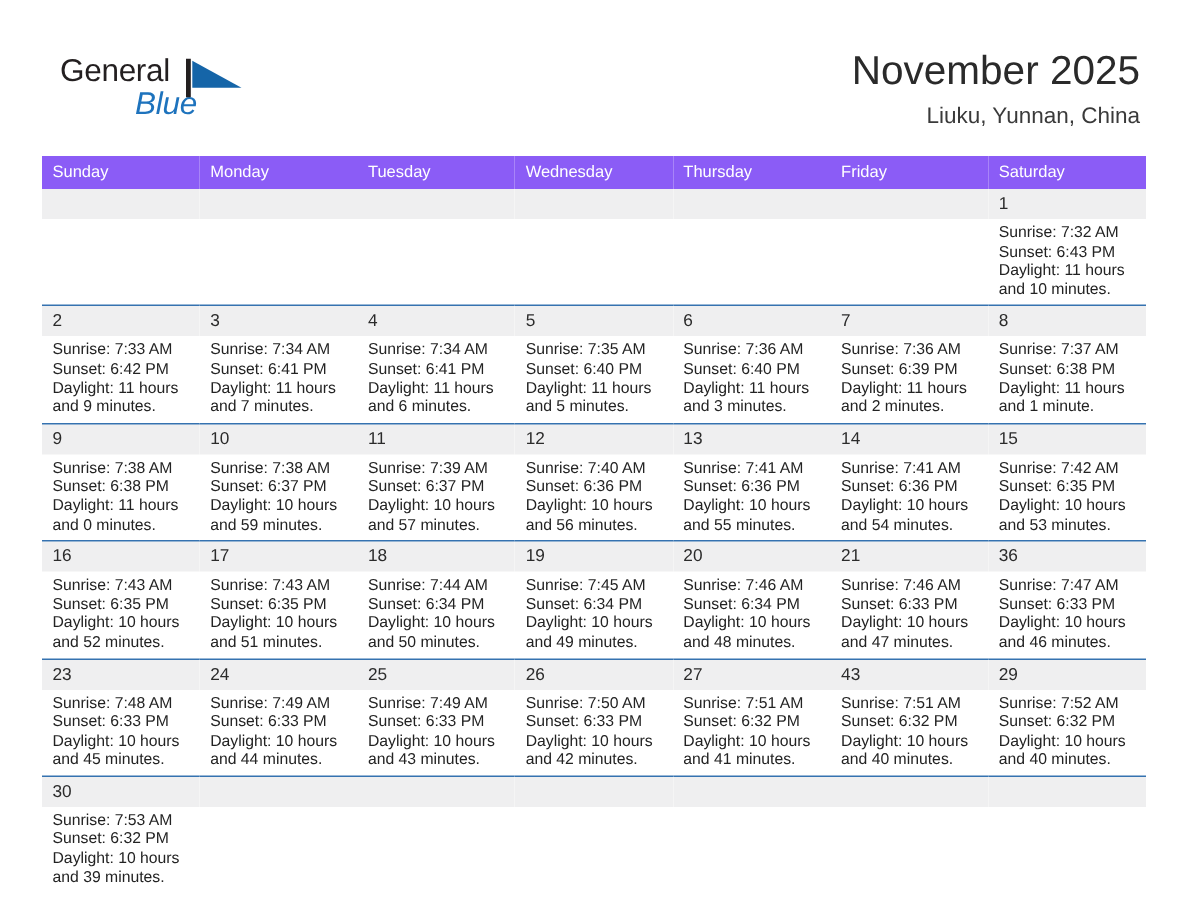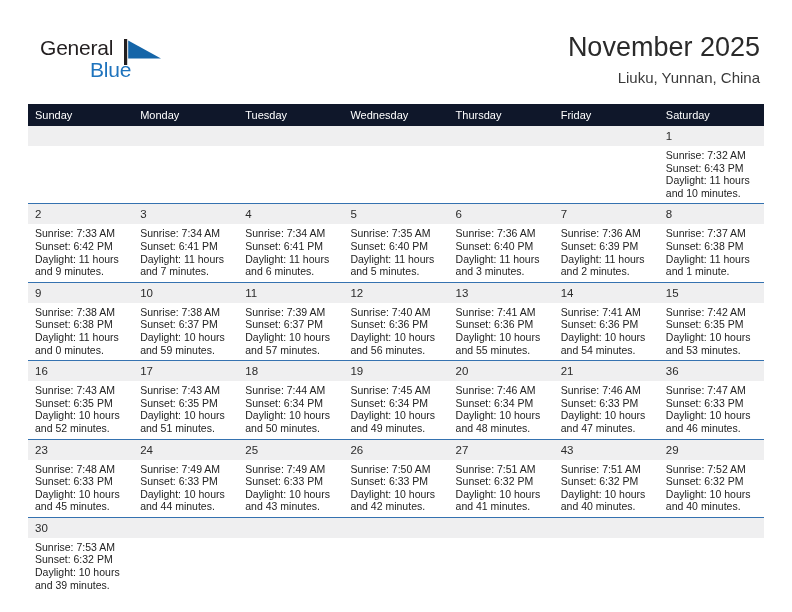--- a/index.html
+++ b/index.html
@@ -48,20 +48,21 @@
     font-family: "Liberation Sans", sans-serif;
   }
   .logo-blue {
     position: absolute;
     left: 50px;
     top: 22px;
     font-size: 21px;
     letter-spacing: -0.2px;
     color: #1e73bd;
     font-family: "Liberation Sans", sans-serif;
+    font-style: italic;
   }
   .logo-flag {
     position: absolute;
     left: 84px;
     top: 3px;
     width: 38px;
     height: 26px;
   }
 
   .title-block {
@@ -90,21 +91,21 @@
     left: 28px;
     top: 104px;
     width: 736px;
   }
   table.cal {
     width: 736px;
     border-collapse: collapse;
     table-layout: fixed;
   }
   table.cal th {
-    background: #0f172a;
+    background: #8b5cf6;
     color: #ffffff;
     font-size: 11px;
     font-weight: normal;
     text-align: left;
     padding: 5px 0 5px 7px;
     height: 12px;
     border: none;
   }
   table.cal td {
     vertical-align: top;

